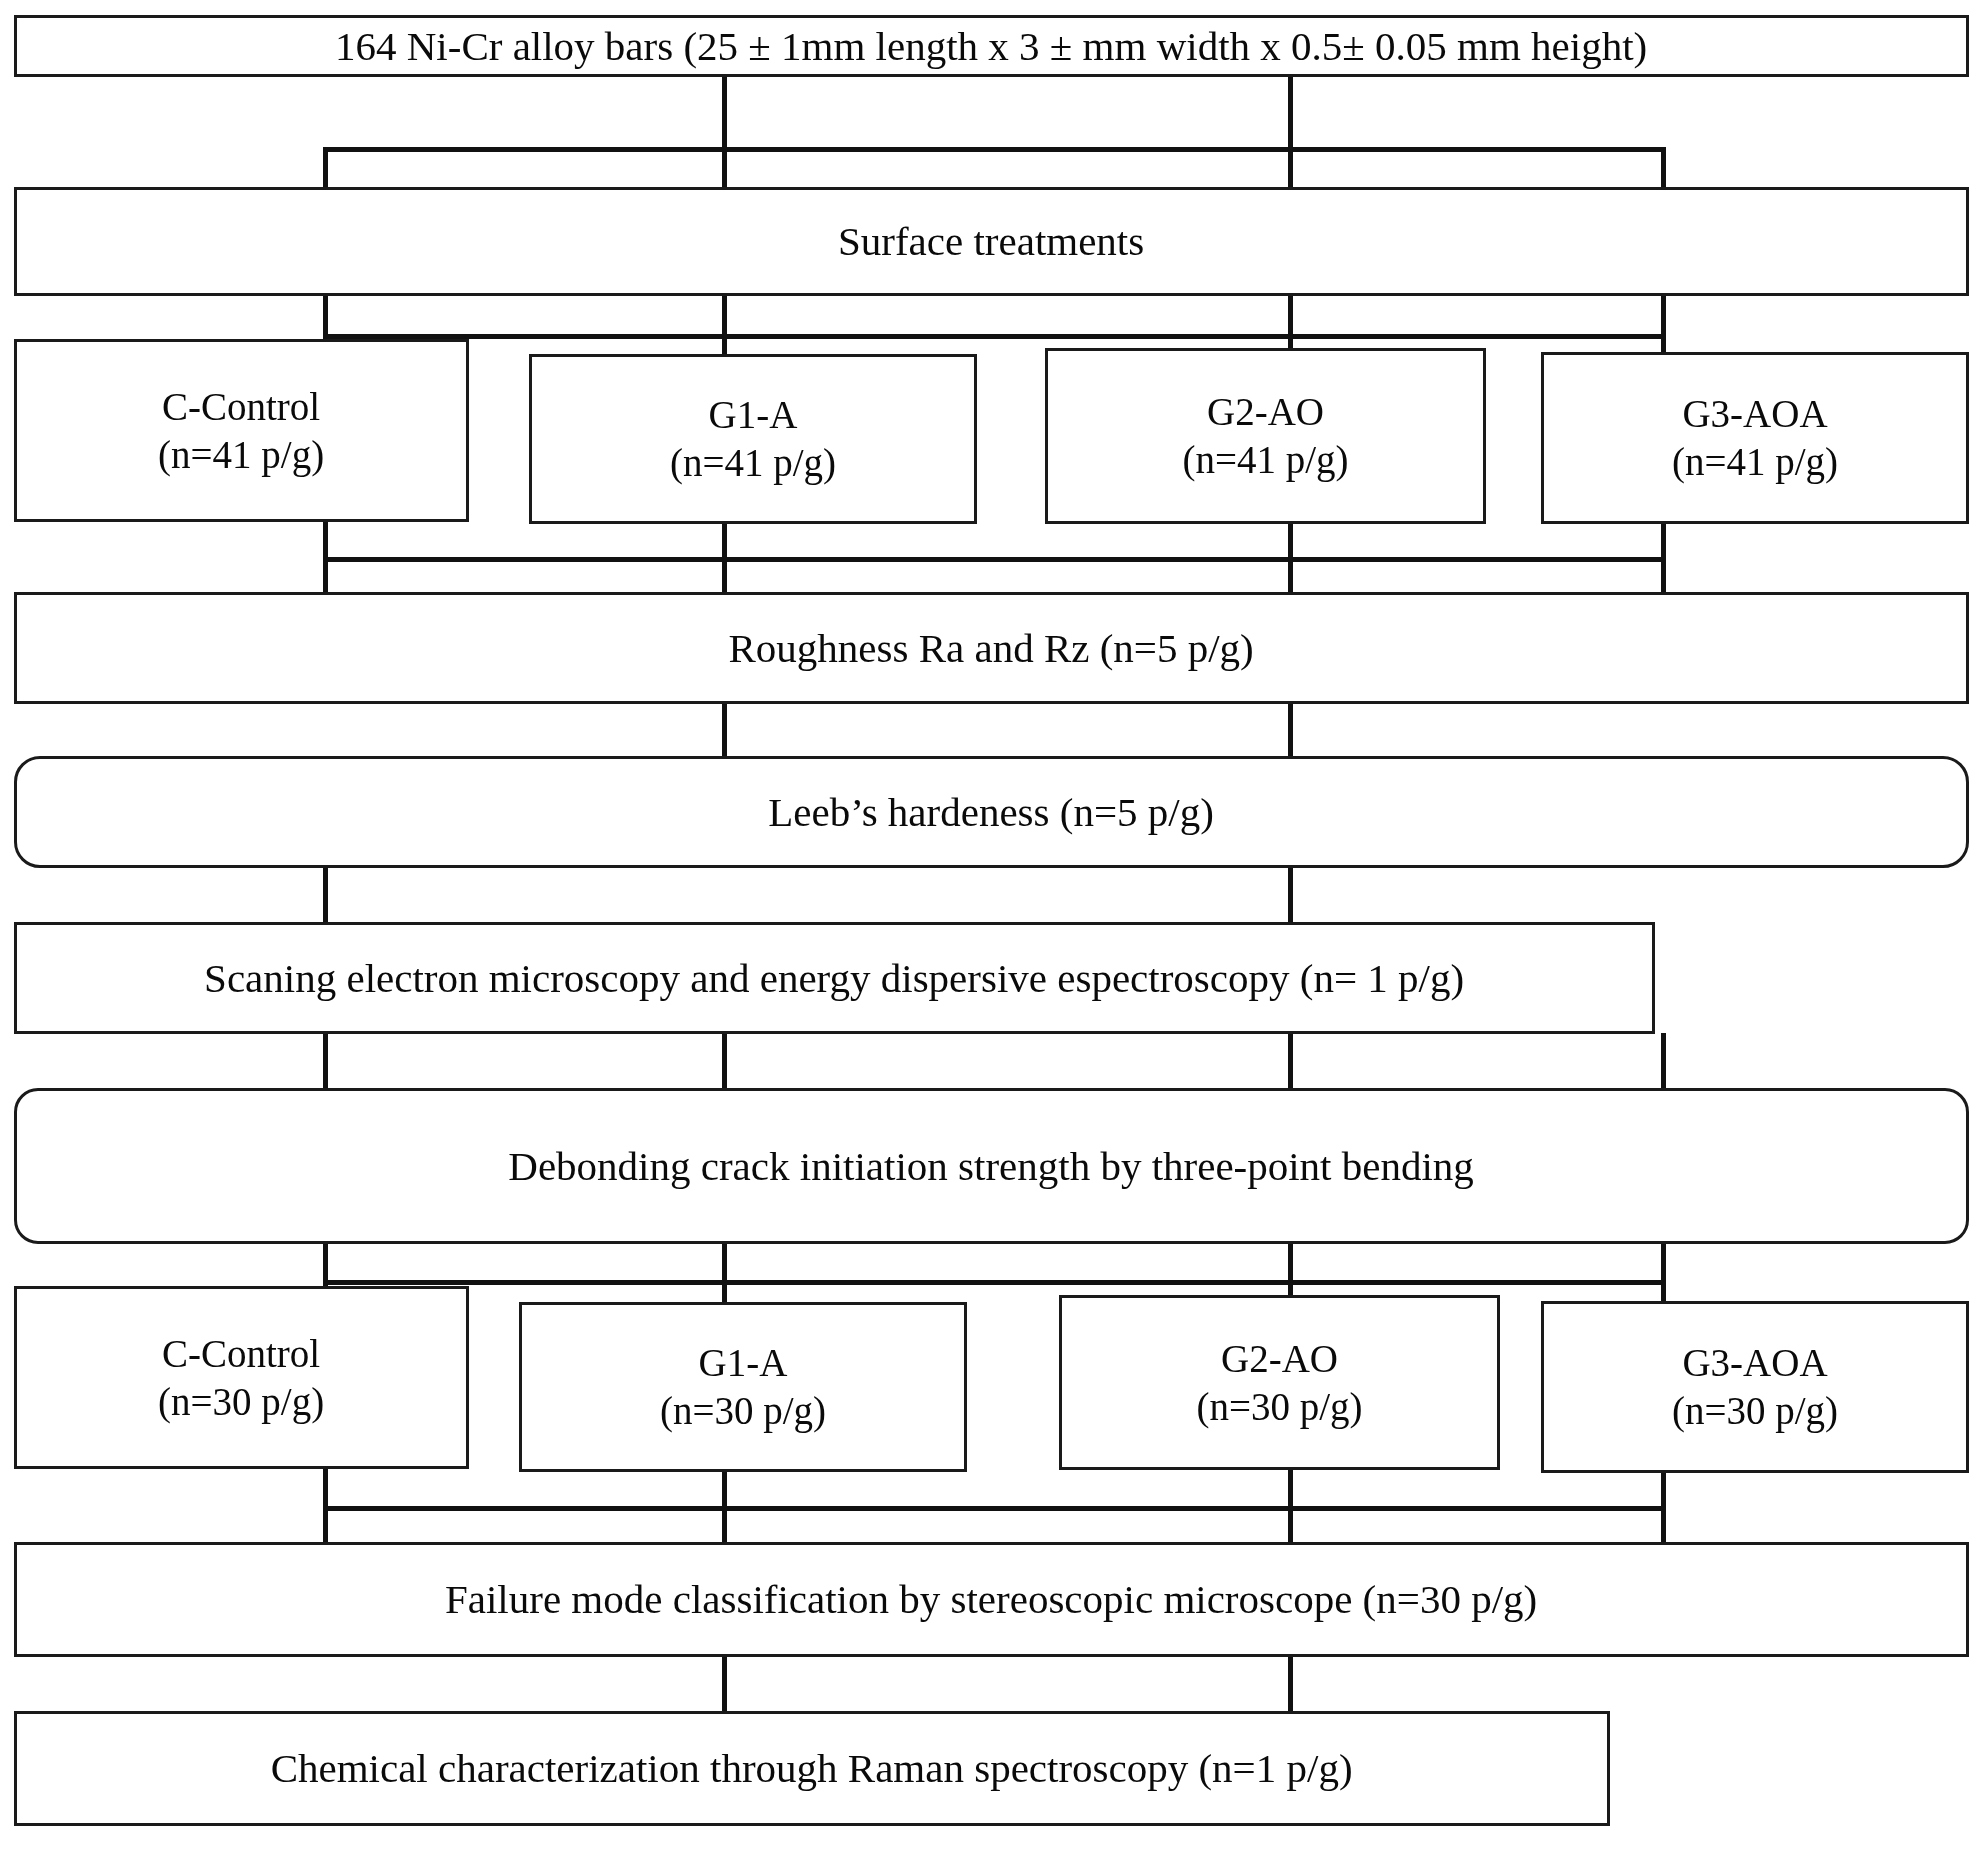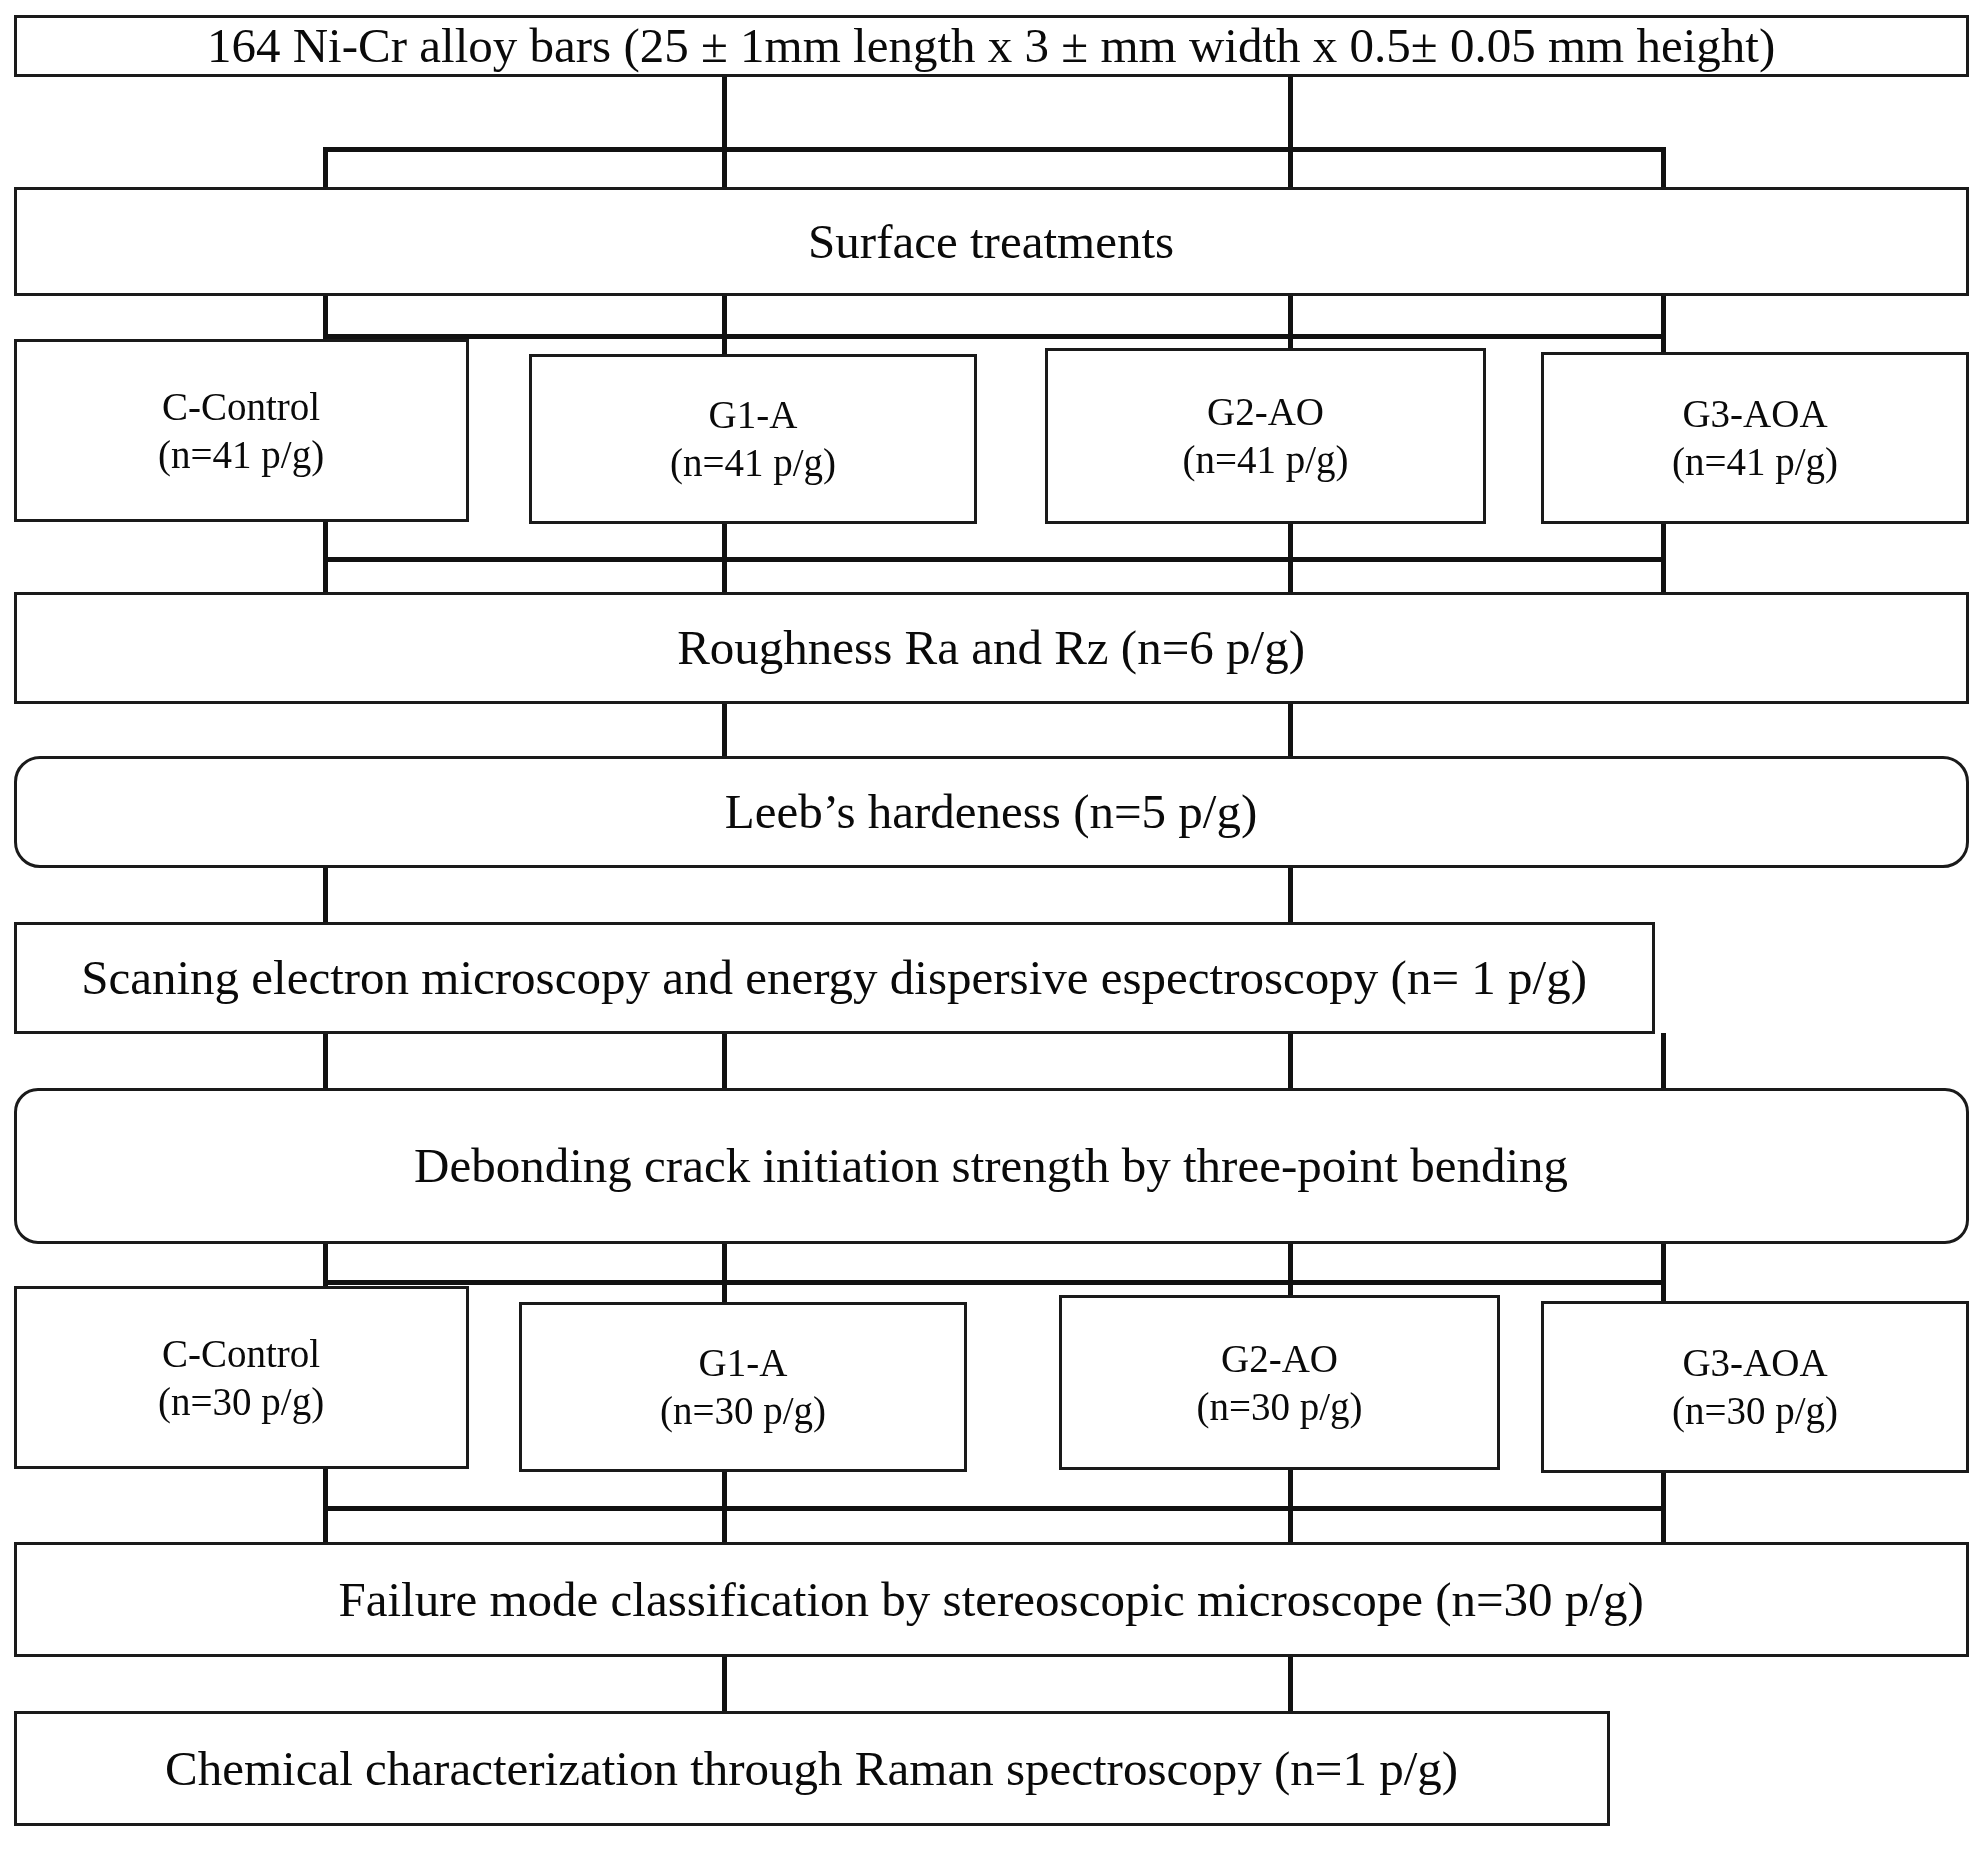--- a/index.html
+++ b/index.html
@@ -30,21 +30,21 @@
     line-height:1.22;
     z-index:3;
   }
   .box.wide{ border-width:3.4px; }
   .box .t{
     display:block;
     white-space:nowrap;
   }
 
   
-  .fs-main{ font-size:49px; }
+  .fs-main{ font-size:41px; }
   .fs-grp { font-size:39px; }
 
   
   .vline{
     position:absolute;
     width:4.8px;
     background:#111111;
     z-index:1;
   }
   .hline{
@@ -101,21 +101,21 @@
     <span class="t">(n=41 p/g)</span>
   </div>
 
   <div class="vline" style="left:323px;  top:520px; height:75px;"></div>
   <div class="vline" style="left:722px; top:521px; height:73px;"></div>
   <div class="vline" style="left:1288px; top:521px; height:73px;"></div>
   <div class="vline" style="left:1661px; top:521px; height:73px;"></div>
   <div class="hline" style="left:323px;  top:557px; width:1343px;"></div>
 
   <div class="box wide fs-main" style="left:13.6px; top:592px; width:1955px; height:112px;">
-    <span class="t">Roughness Ra and Rz (n=6 p/g)</span>
+    <span class="t">Roughness Ra and Rz (n=5 p/g)</span>
   </div>
 
   <div class="vline" style="left:722px; top:703px; height:56px;"></div>
   <div class="vline" style="left:1288px; top:703px; height:56px;"></div>
 
   <div class="box wide fs-main" style="left:13.6px; top:756px; width:1955px; height:112px;border-radius:26px;">
     <span class="t">Leeb’s hardeness (n=5 p/g)</span>
   </div>
 
   <div class="vline" style="left:323px;  top:868px; height:57px;"></div>

